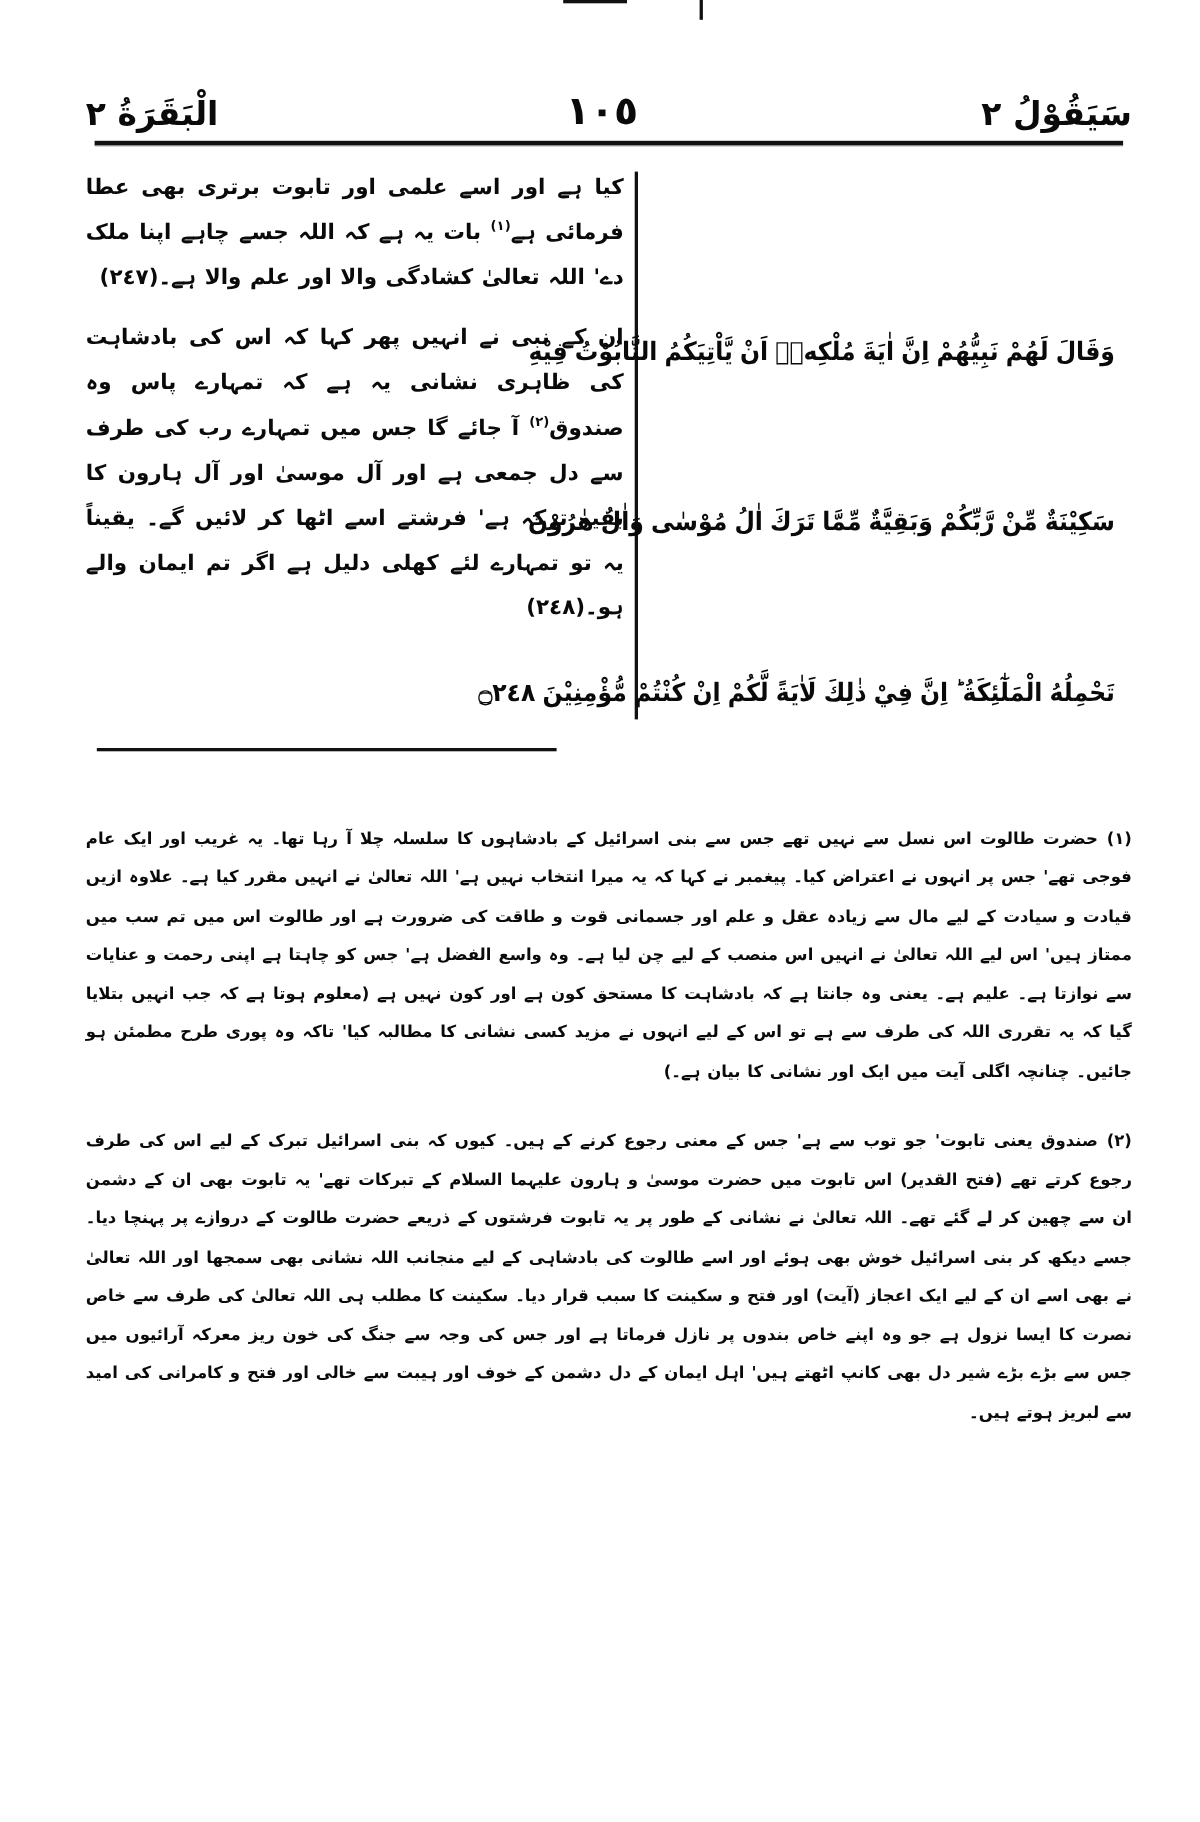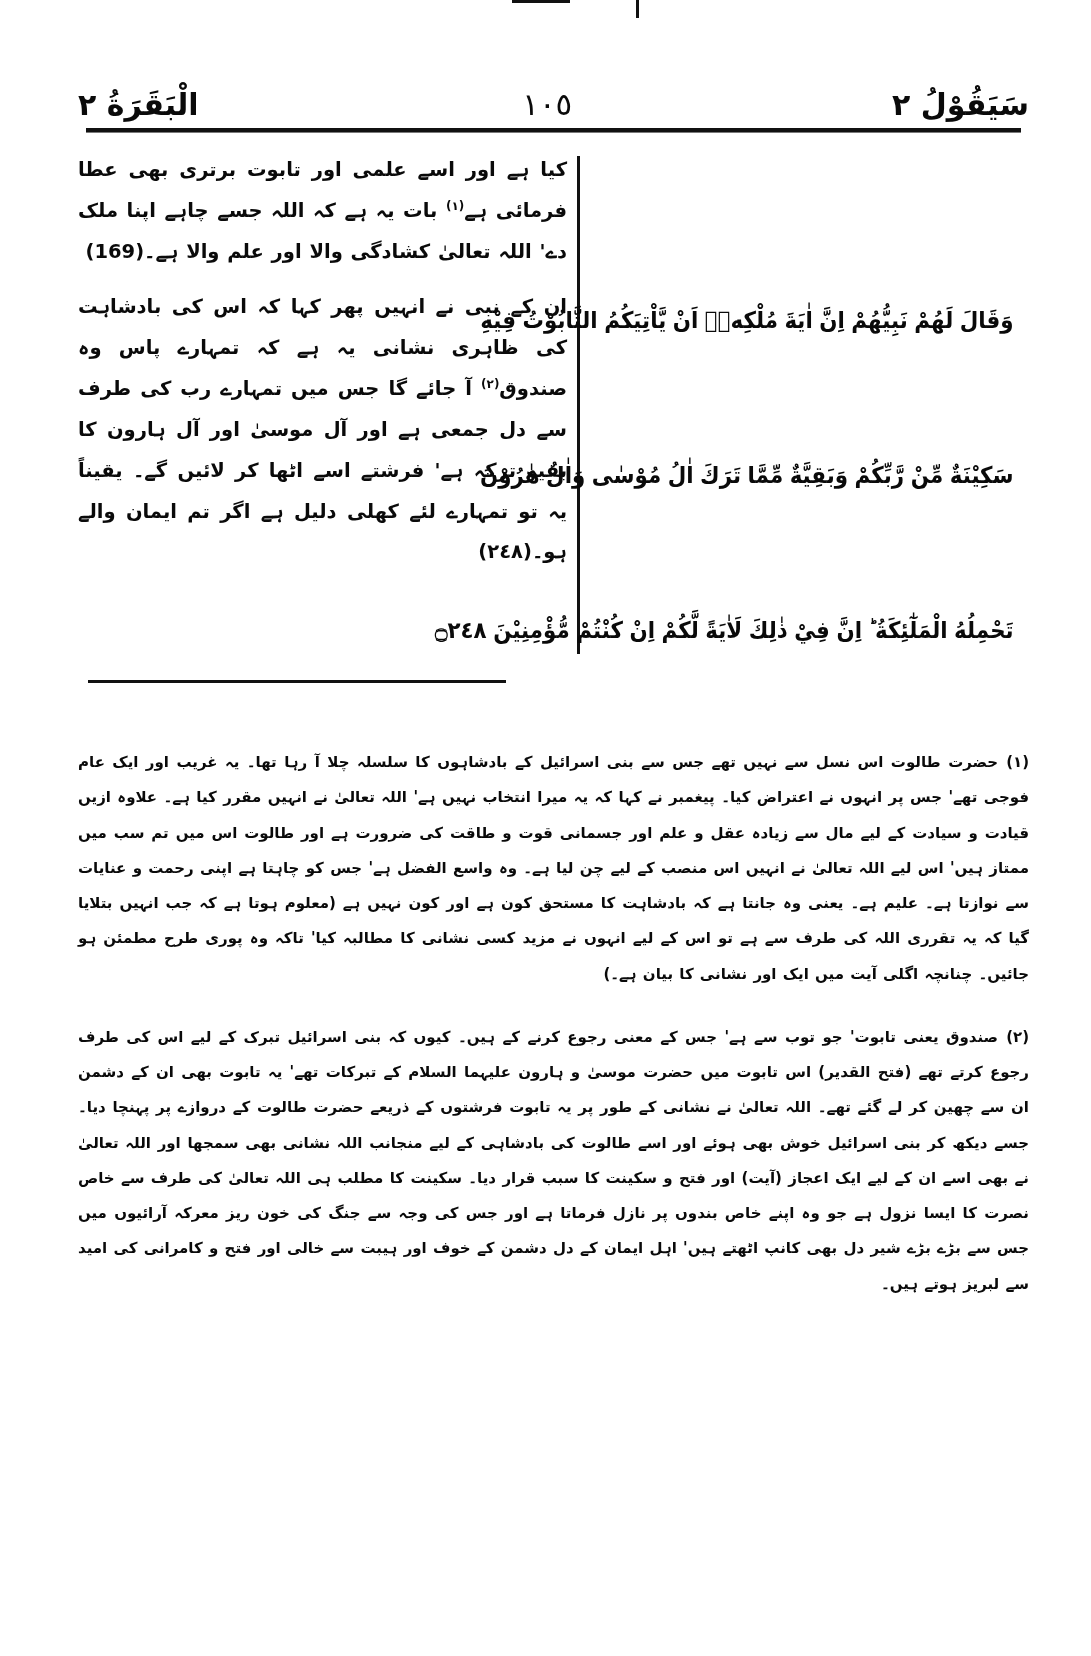--- a/index.html
+++ b/index.html
@@ -27,21 +27,21 @@
     height:62px;
     display:flex;align-items:flex-end;justify-content:space-between;
     direction:rtl;
   }
   .hdr-item{
     font-family:"DejaVu Sans","Liberation Sans",sans-serif;
     font-size:30px;font-weight:700;line-height:1;
     white-space:nowrap;
   }
   .hdr-juz{}
-  .hdr-page{font-size:31px;font-weight:400;letter-spacing:1px;}
+  .hdr-page{font-size:36px;font-weight:700;letter-spacing:1px;}
   .hdr-surah{margin-right:4px;}
 
   .header-rule{
     position:absolute;left:86px;right:70px;top:128px;
     height:4px;background:#111;
   }
   .header-rule::after{
     content:"";position:absolute;left:0;right:0;top:4px;height:1px;
     background:#7a7a7a;
   }
@@ -136,21 +136,21 @@
 
     <div class="arabic-col">
       <div class="arabic-line">وَقَالَ لَهُمْ نَبِيُّهُمْ اِنَّ اٰيَةَ مُلْكِهٖۤ اَنْ يَّاْتِيَكُمُ التَّابُوْتُ فِيْهِ</div>
       <div class="arabic-line">سَكِيْنَةٌ مِّنْ رَّبِّكُمْ وَبَقِيَّةٌ مِّمَّا تَرَكَ اٰلُ مُوْسٰى وَاٰلُ هٰرُوْنَ</div>
       <div class="arabic-line">تَحْمِلُهُ الْمَلٰٓئِكَةُ ؕ اِنَّ فِيْ ذٰلِكَ لَاٰيَةً لَّكُمْ اِنْ كُنْتُمْ مُّؤْمِنِيْنَ ۝٢٤٨</div>
     </div>
 
     <div class="urdu-col">
       <p class="urdu-para p1">
         <span>کیا ہے اور اسے علمی اور تابوت برتری بھی عطا فرمائی ہے</span><sup class="fnref">(١)</sup>
-        <span>بات یہ ہے کہ اللہ جسے چاہے اپنا ملک دے' اللہ تعالیٰ کشادگی والا اور علم والا ہے۔(169)</span>
+        <span>بات یہ ہے کہ اللہ جسے چاہے اپنا ملک دے' اللہ تعالیٰ کشادگی والا اور علم والا ہے۔(٢٤٧)</span>
       </p>
       <p class="urdu-para p2">
         <span>ان کے نبی نے انہیں پھر کہا کہ اس کی بادشاہت کی ظاہری نشانی یہ ہے کہ تمہارے پاس وہ صندوق</span><sup class="fnref">(٢)</sup>
         <span>آ جائے گا جس میں تمہارے رب کی طرف سے دل جمعی ہے اور آل موسیٰ اور آل ہارون کا بقیہ ترکہ ہے' فرشتے اسے اٹھا کر لائیں گے۔ یقیناً یہ تو تمہارے لئے کھلی دلیل ہے اگر تم ایمان والے ہو۔(٢٤٨)</span>
       </p>
     </div>
   </div>
 
   <div class="foot-rule"></div>
 

